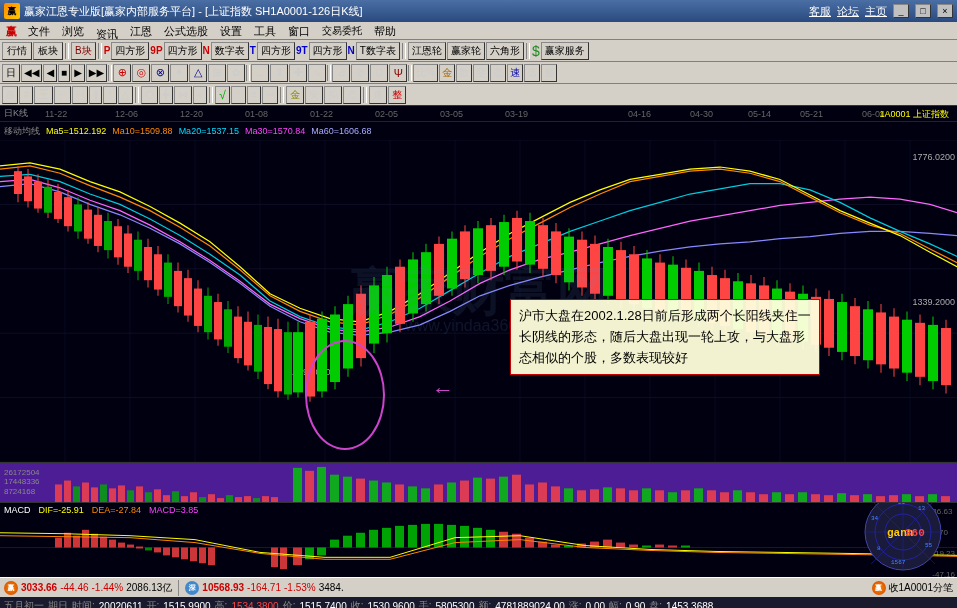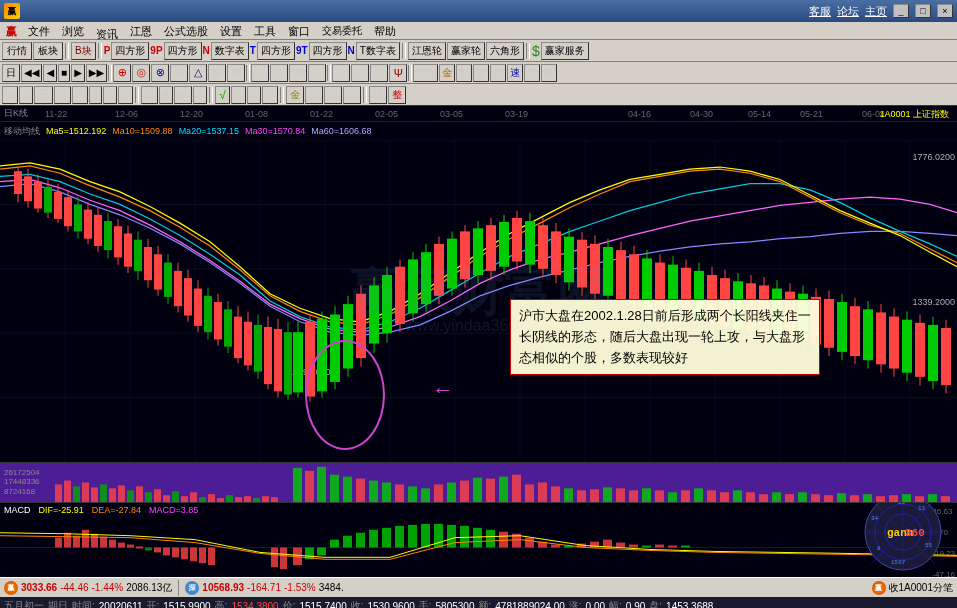--- a/index.html
+++ b/index.html
@@ -217,20 +217,21 @@
       z-index: 25;
       font-family: Liberation Mono, monospace;
     }
   </style>
 </head>
 <body>
 
 <div id="titlebar">
   <div style="display:flex;align-items:center;gap:4px;">
     <div style="width:16px;height:16px;background:linear-gradient(135deg,#ff8800,#ffcc00);border-radius:2px;display:flex;align-items:center;justify-content:center;font-size:9px;font-weight:bold;color:#000;">赢</div>
+    <span style="font-size:11px;">赢家江恩专业版[赢家内部服务平台] - [上证指数  SH1A0001-126日K线]</span>
   </div>
   <div style="display:flex;gap:6px;align-items:center;">
     <span style="font-size:11px;color:#fff;cursor:pointer;text-decoration:underline;">客服</span>
     <span style="font-size:11px;color:#fff;cursor:pointer;text-decoration:underline;">论坛</span>
     <span style="font-size:11px;color:#fff;cursor:pointer;text-decoration:underline;">主页</span>
     <div style="width:16px;height:14px;background:#c0c0c0;border:1px outset #888;display:flex;align-items:center;justify-content:center;font-size:9px;color:#000;cursor:pointer;">_</div>
     <div style="width:16px;height:14px;background:#c0c0c0;border:1px outset #888;display:flex;align-items:center;justify-content:center;font-size:9px;color:#000;cursor:pointer;">□</div>
     <div style="width:16px;height:14px;background:#c0c0c0;border:1px outset #888;display:flex;align-items:center;justify-content:center;font-size:9px;color:#000;cursor:pointer;">×</div>
   </div>
 </div>

